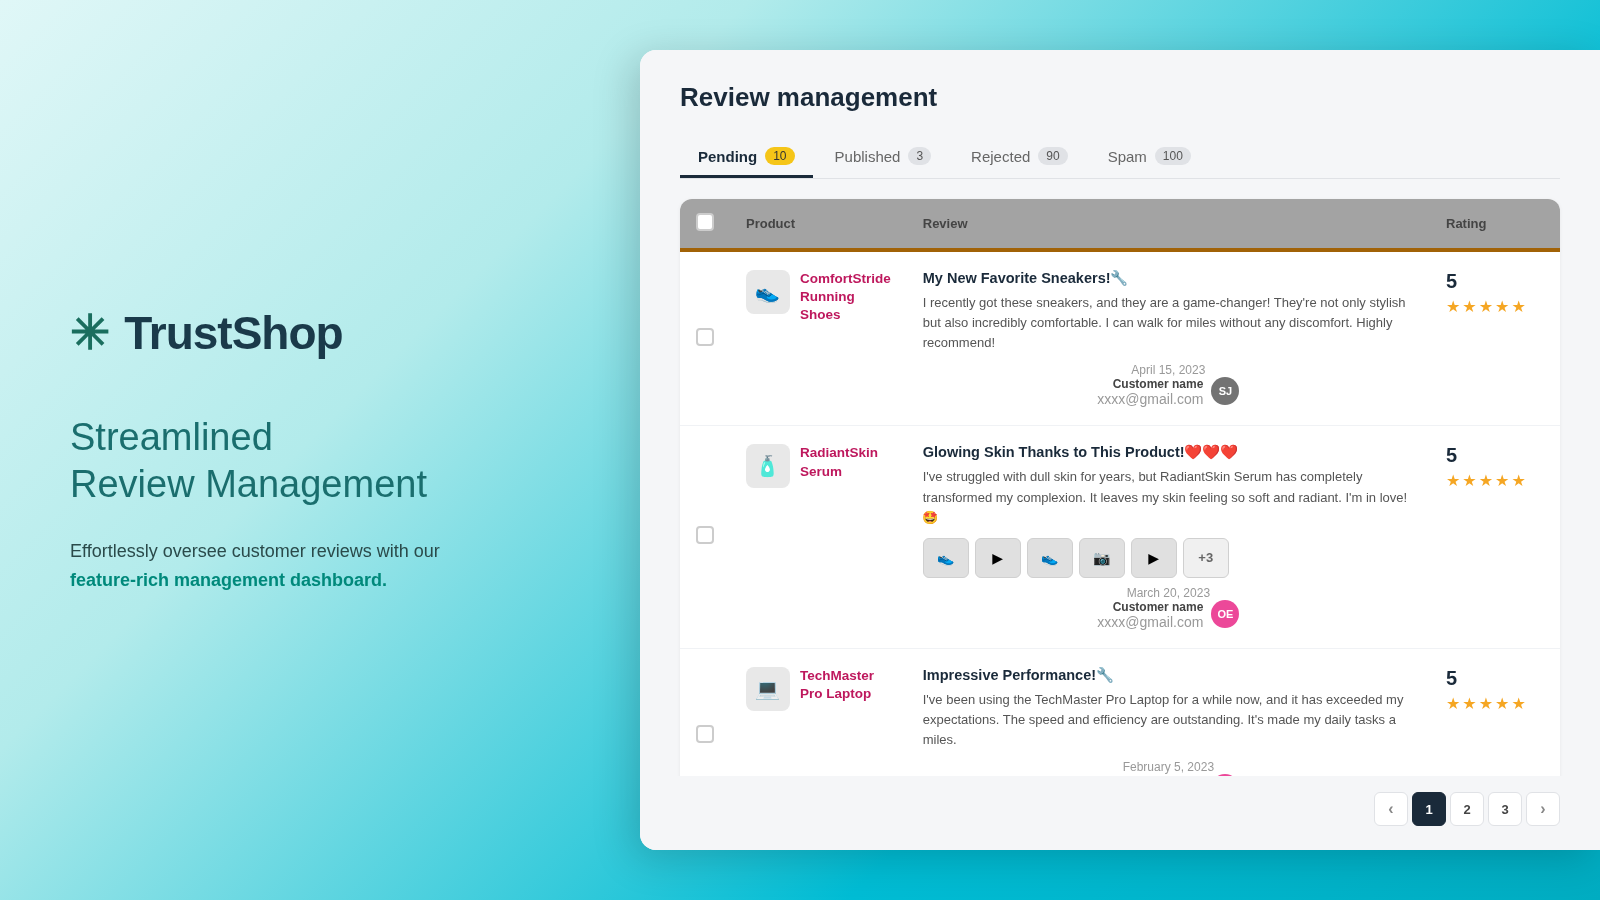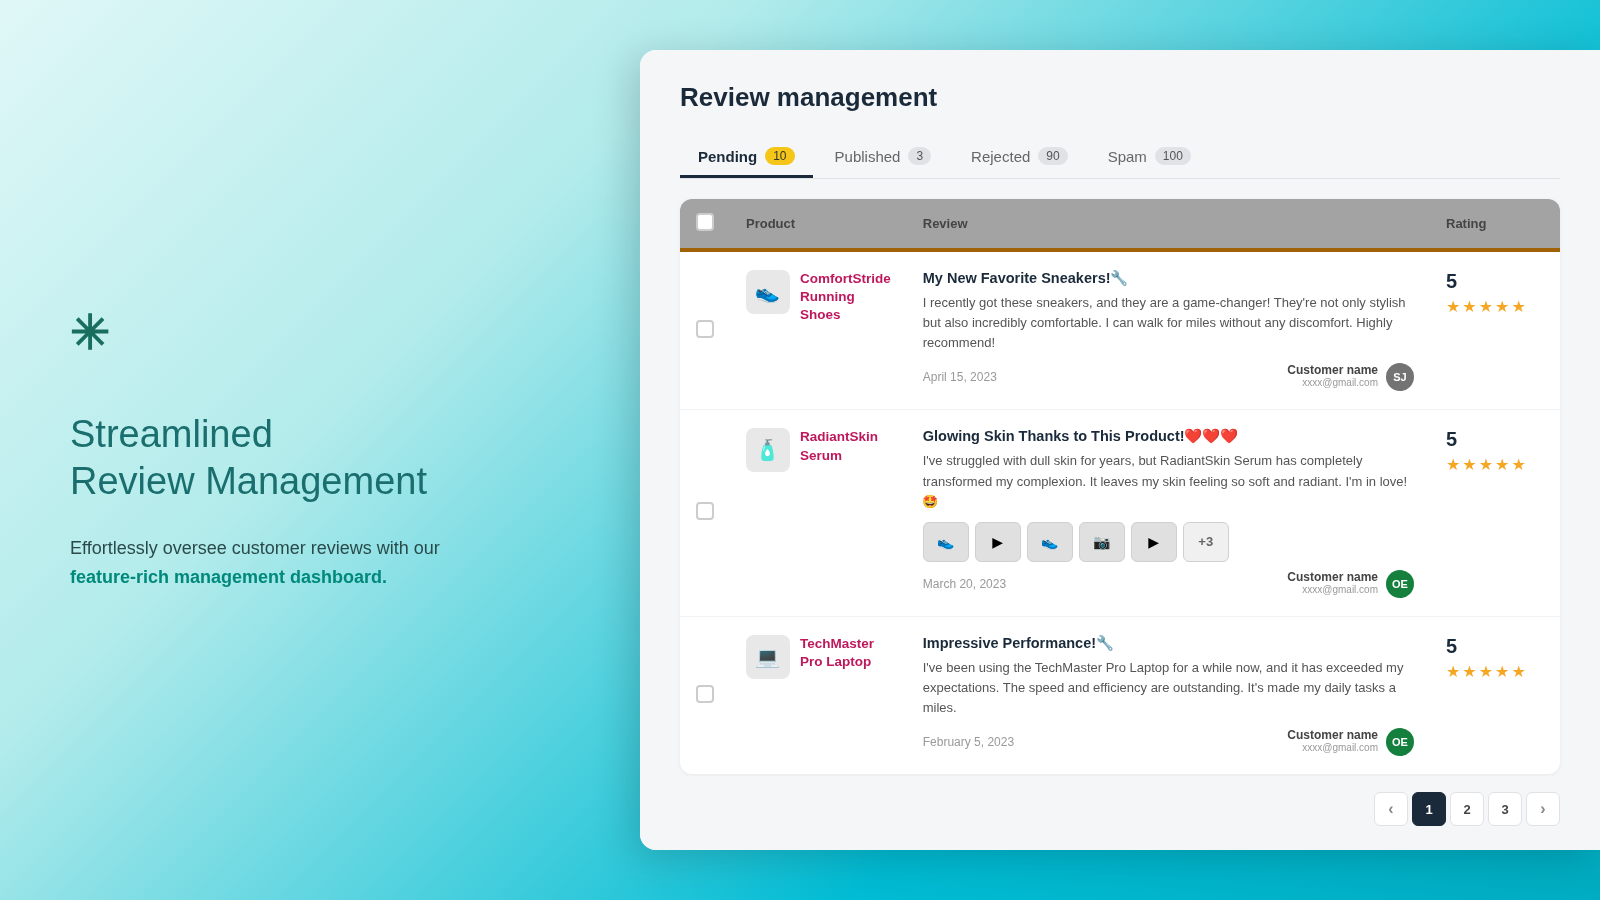--- a/index.html
+++ b/index.html
@@ -213,56 +213,57 @@
       font-size: 13px;
       color: #555;
       line-height: 1.55;
       margin-bottom: 10px;
     }
     .review-meta {
       display: flex;
       align-items: center;
       justify-content: space-between;
       margin-top: 6px;
+      flex-direction: column;
     }
     .review-date {
       font-size: 12px;
       color: #999;
     }
     .reviewer-info {
       display: flex;
       align-items: flex-start;
       gap: 8px;
     }
     .reviewer-name-email {
       text-align: right;
     }
     .reviewer-name {
       font-size: 12px;
       font-weight: 600;
       color: #444;
     }
     .reviewer-email {
-      font-size: 10px;
+      font-size: 14px;
       color: #999;
     }
     .reviewer-avatar {
       width: 28px;
       height: 28px;
       border-radius: 50%;
       display: flex;
       align-items: center;
       justify-content: center;
       font-size: 11px;
       font-weight: 700;
       color: white;
       flex-shrink: 0;
     }
     .avatar-green { background: #737373; }
-    .avatar-orange { background: #15803d; }
+    .avatar-orange { background: #ec4899; }
 
     
     .rating-cell {
       text-align: left;
     }
     .rating-number {
       font-size: 20px;
       font-weight: 700;
       color: #1a2a3a;
       margin-bottom: 4px;
@@ -339,20 +340,21 @@
       color: #888;
       font-size: 16px;
     }
   </style>
 </head>
 <body>
 
 <div class="left-panel">
   <div class="logo-area">
     <span class="logo-icon">✳</span>
+    <span class="logo-text">TrustShop</span>
   </div>
   <div class="tagline">Streamlined<br>Review Management</div>
   <p class="description">
     Effortlessly oversee customer reviews with our <strong>feature-rich management dashboard.</strong>
   </p>
 </div>
 
 <div class="right-panel">
   <div class="app-window">
     <div class="app-header">

